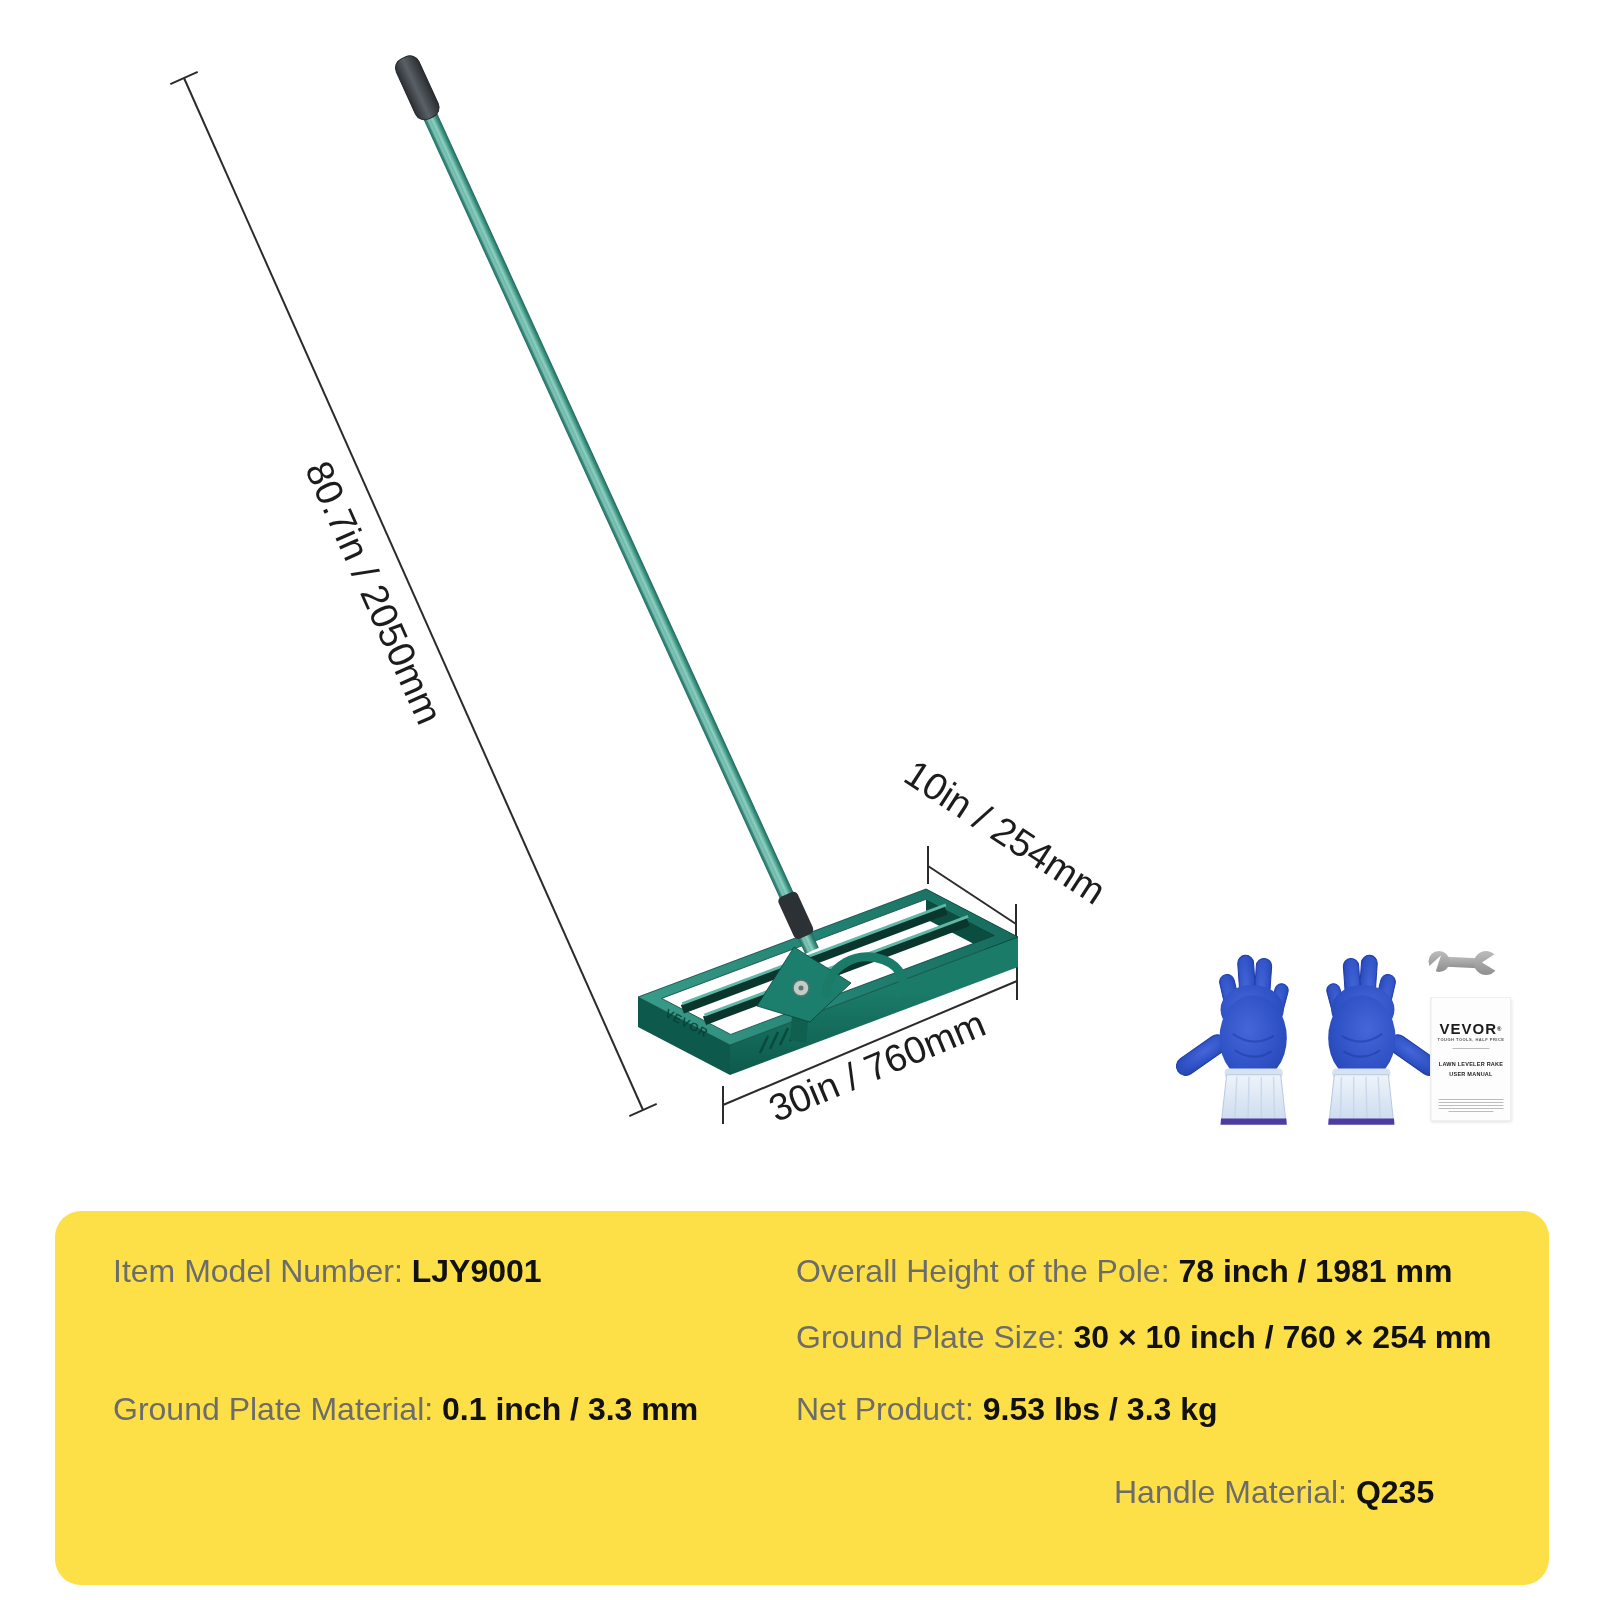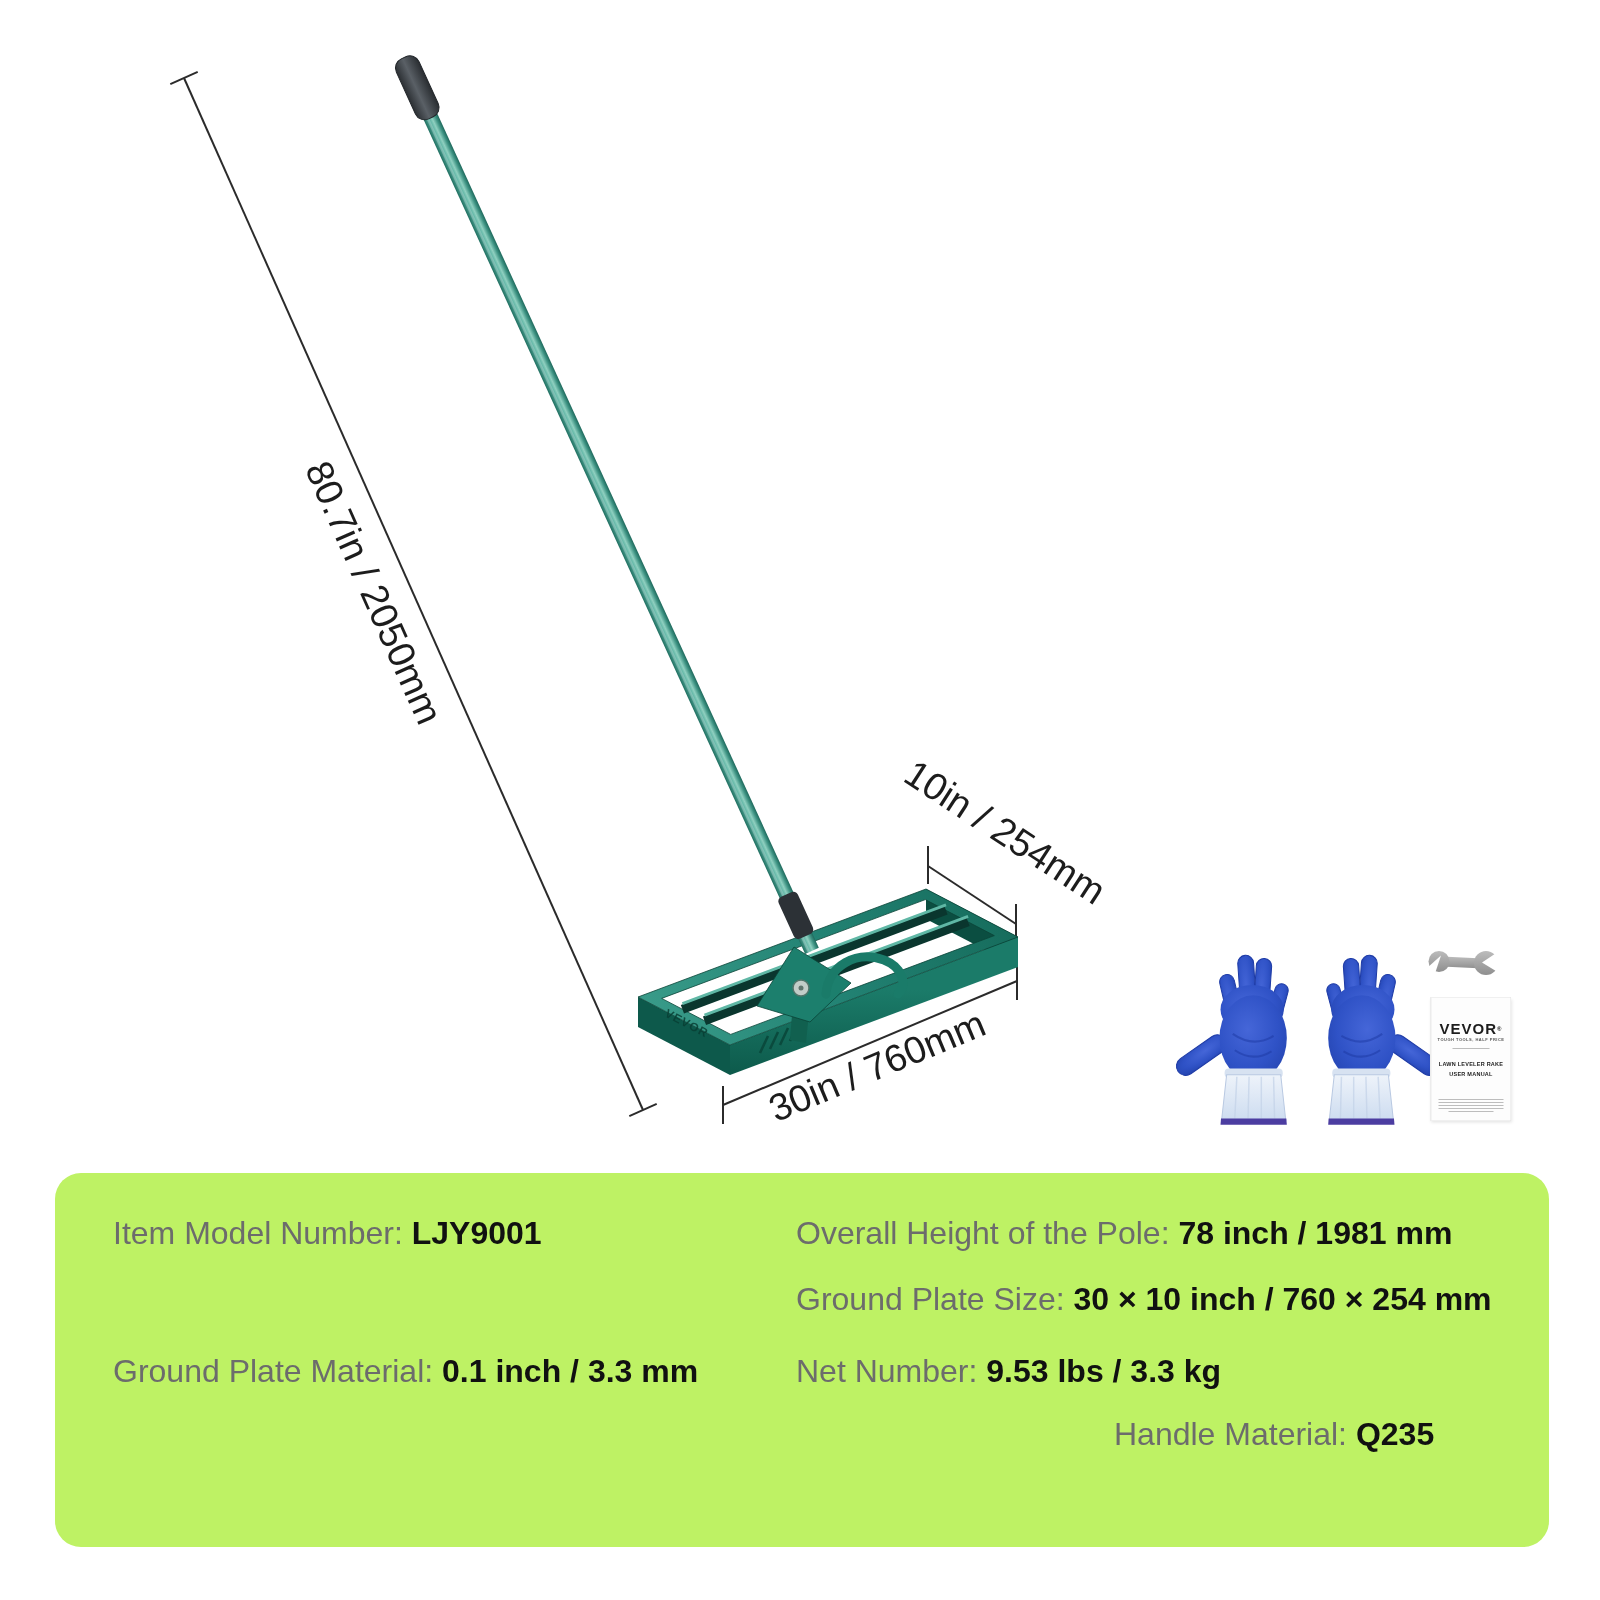--- a/index.html
+++ b/index.html
@@ -3,27 +3,27 @@
 <meta charset="utf-8">
 <style>
   html,body{margin:0;padding:0;background:#ffffff;}
   #canvas{position:relative;width:1600px;height:1600px;background:#ffffff;overflow:hidden;
           font-family:"Liberation Sans", sans-serif;}
   #drawing{position:absolute;left:0;top:0;}
   .dim-label{font-family:"Liberation Sans", sans-serif;font-size:38px;fill:#1c1c1c;}
   .plate-brand{font-family:"Liberation Sans", sans-serif;font-size:12px;font-weight:bold;fill:#083f34;opacity:.85;letter-spacing:1px;}
 
   
-  .spec-panel{position:absolute;left:55px;top:1173px;width:1494px;height:374px;
-              background:#bef264;border-radius:26px;}
+  .spec-panel{position:absolute;left:55px;top:1211px;width:1494px;height:374px;
+              background:#fde047;border-radius:26px;}
   .spec-row{position:absolute;white-space:nowrap;font-size:32px;line-height:40px;}
   .spec-label{color:#6c6c6c;}
   .spec-value{color:#111111;font-weight:700;}
   .r1{top:40px;} .r2{top:106px;} .r3{top:178px;} .r4{top:241px;} .r5{top:306px;}
-  .colL{left:58px;} .colR{left:741px;text-align:right;} .colR4{left:1059px;}
+  .colL{left:58px;} .colR{left:741px;text-align:right;} .colR4{left:1059px;margin-top:20px;}
 
   
   .manual{position:absolute;left:1430px;top:997px;width:158px;height:246px;
           transform:scale(.5);transform-origin:top left;
           background:#fdfdfd;border:1px solid #e3e3e3;border-left:3px solid #ececec;
           box-shadow:2px 3px 6px rgba(0,0,0,.10);text-align:center;}
   .manual-brand{margin-top:48px;font-size:30px;font-weight:800;letter-spacing:2px;color:#1d1d1d;line-height:30px;}
   .manual-reg{font-size:12px;vertical-align:top;color:#1d1d1d;}
   .manual-tagline{margin-top:2px;font-size:8px;font-weight:700;letter-spacing:1px;color:#555;}
   .manual-support{margin-top:12px;font-size:7px;color:#999;padding:0 8px;line-height:8px;}
@@ -234,20 +234,20 @@
     <div class="spec-row colR r1">
       <span class="spec-label">Overall Height of the Pole: </span><span class="spec-value">78 inch / 1981 mm</span>
     </div>
     <div class="spec-row colR r2">
       <span class="spec-label">Ground Plate Size: </span><span class="spec-value">30 × 10 inch / 760 × 254 mm</span>
     </div>
     <div class="spec-row colL r3">
       <span class="spec-label">Ground Plate Material: </span><span class="spec-value">0.1 inch / 3.3 mm</span>
     </div>
     <div class="spec-row colR r3">
-      <span class="spec-label">Net Number: </span><span class="spec-value">9.53 lbs / 3.3 kg</span>
+      <span class="spec-label">Net Product: </span><span class="spec-value">9.53 lbs / 3.3 kg</span>
     </div>
     <div class="spec-row colR4 r4">
       <span class="spec-label">Handle Material: </span><span class="spec-value">Q235</span>
     </div>
   </div>
 
 </div>
 
 </body></html>

